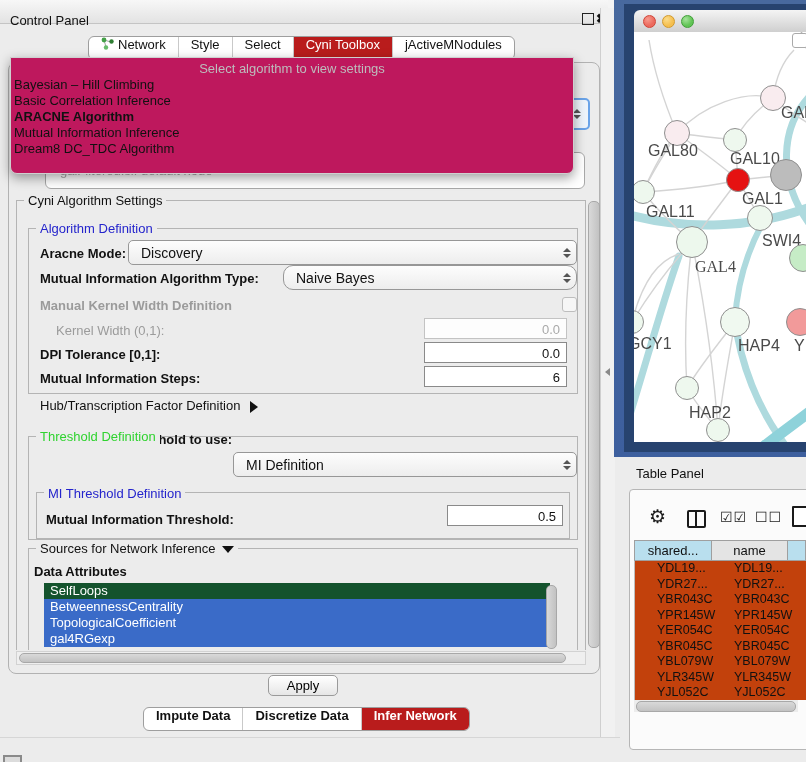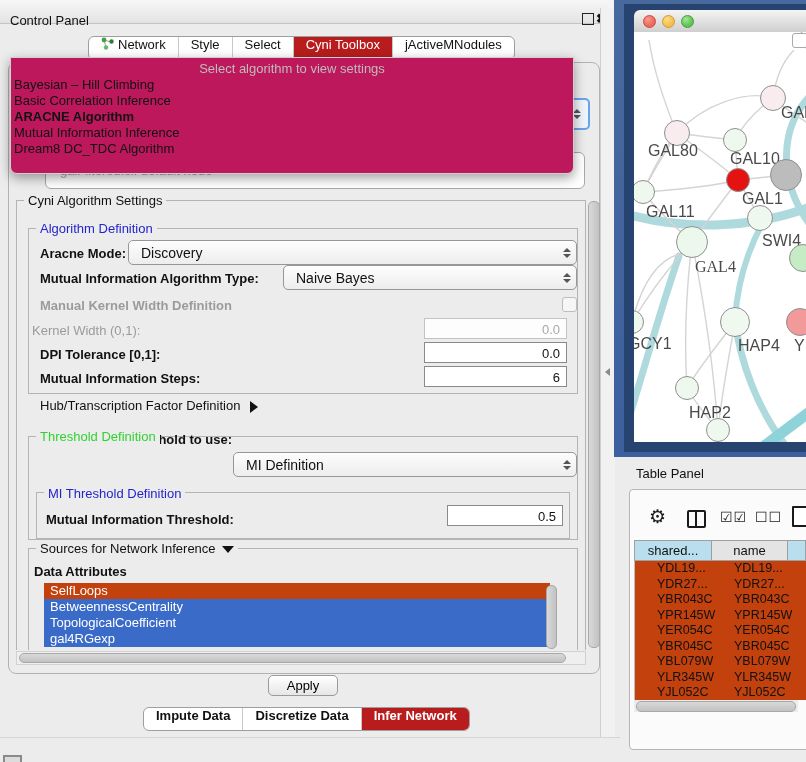--- a/index.html
+++ b/index.html
@@ -159,32 +159,32 @@
 <div class="abs lbl bold" style="left:40px;top:246px;">Aracne Mode:</div>
 <div class="abs combo" style="left:128px;top:240px;width:447px;height:23px;">
   <span class="combo-text">Discovery</span>
   <span class="stepper">
       <span class="tri-up"></span>
       <span class="tri-down"></span>
     </span>
 </div>
 
 <div class="abs lbl bold" style="left:40px;top:271px;">Mutual Information Algorithm Type:</div>
-<div class="abs combo" style="left:283px;top:265px;width:292px;height:23px;">
+<div class="abs combo" style="left:283px;top:265px;width:292px;height:23px;border-radius:10px;">
   <span class="combo-text">Naive Bayes</span>
   <span class="stepper">
       <span class="tri-up"></span>
       <span class="tri-down"></span>
     </span>
 </div>
 
 <div class="abs lbl bold disabled" style="left:40px;top:298px;">Manual Kernel Width Definition</div>
 <div class="abs chk" style="left:562px;top:297px;"></div>
 
-<div class="abs lbl disabled" style="left:32px;top:323px;">Kernel Width (0,1):</div>
+<div class="abs lbl disabled" style="left:56px;top:323px;">Kernel Width (0,1):</div>
 <div class="abs field dim" style="left:424px;top:318px;width:143px;height:21px;">0.0</div>
 
 <div class="abs lbl bold" style="left:40px;top:347px;">DPI Tolerance [0,1]:</div>
 <div class="abs field" style="left:424px;top:342px;width:143px;height:21px;">0.0</div>
 
 <div class="abs lbl bold" style="left:40px;top:371px;">Mutual Information Steps:</div>
 <div class="abs field" style="left:424px;top:366px;width:143px;height:21px;">6</div>
 
 <div class="abs lbl" style="left:40px;top:398px;cursor:pointer;">
   <span>Hub/Transcription Factor Definition</span><span class="expander-tri"></span>
@@ -206,21 +206,21 @@
 <div class="abs grp-lbl" style="left:44px;top:486px;color:#2424cc;">MI Threshold Definition</div>
 <div class="abs lbl bold" style="left:46px;top:512px;">Mutual Information Threshold:</div>
 <div class="abs field" style="left:447px;top:505px;width:116px;height:21px;">0.5</div>
 
 <div class="abs grp" style="left:28px;top:548px;width:548px;height:101px;border-bottom:none;"></div>
 <div class="abs grp-lbl" style="left:36px;top:541px;cursor:pointer;">
   <span>Sources for Network Inference</span><span class="down-tri"></span>
 </div>
 <div class="abs lbl bold" style="left:34px;top:564px;">Data Attributes</div>
 <div class="abs" id="attr-list" style="left:44px;top:583px;width:516px;height:66px;overflow:hidden;">
-    <div class="attr-item" style="background: #c2410c; width: 500px;">SelfLoops</div>
+    <div class="attr-item" style="background: #14532d; width: 500px;">SelfLoops</div>
     <div class="attr-item" style="background: rgb(58, 107, 200); width: 500px;">BetweennessCentrality</div>
     <div class="attr-item" style="background: rgb(58, 107, 200); width: 500px;">TopologicalCoefficient</div>
     <div class="attr-item" style="background: rgb(58, 107, 200); width: 500px;">gal4RGexp</div>
   </div>
 <div class="abs sb-thumb" style="left:546px;top:585px;width:9px;height:62px;"></div>
 
 <div class="abs sb-track" style="left:16px;top:651px;width:568px;height:12px;"></div>
 <div class="abs sb-thumb h" style="left:19px;top:653px;width:545px;height:8px;"></div>
 <div class="abs sb-thumb" style="left:588px;top:201px;width:10px;height:445px;"></div>
 

